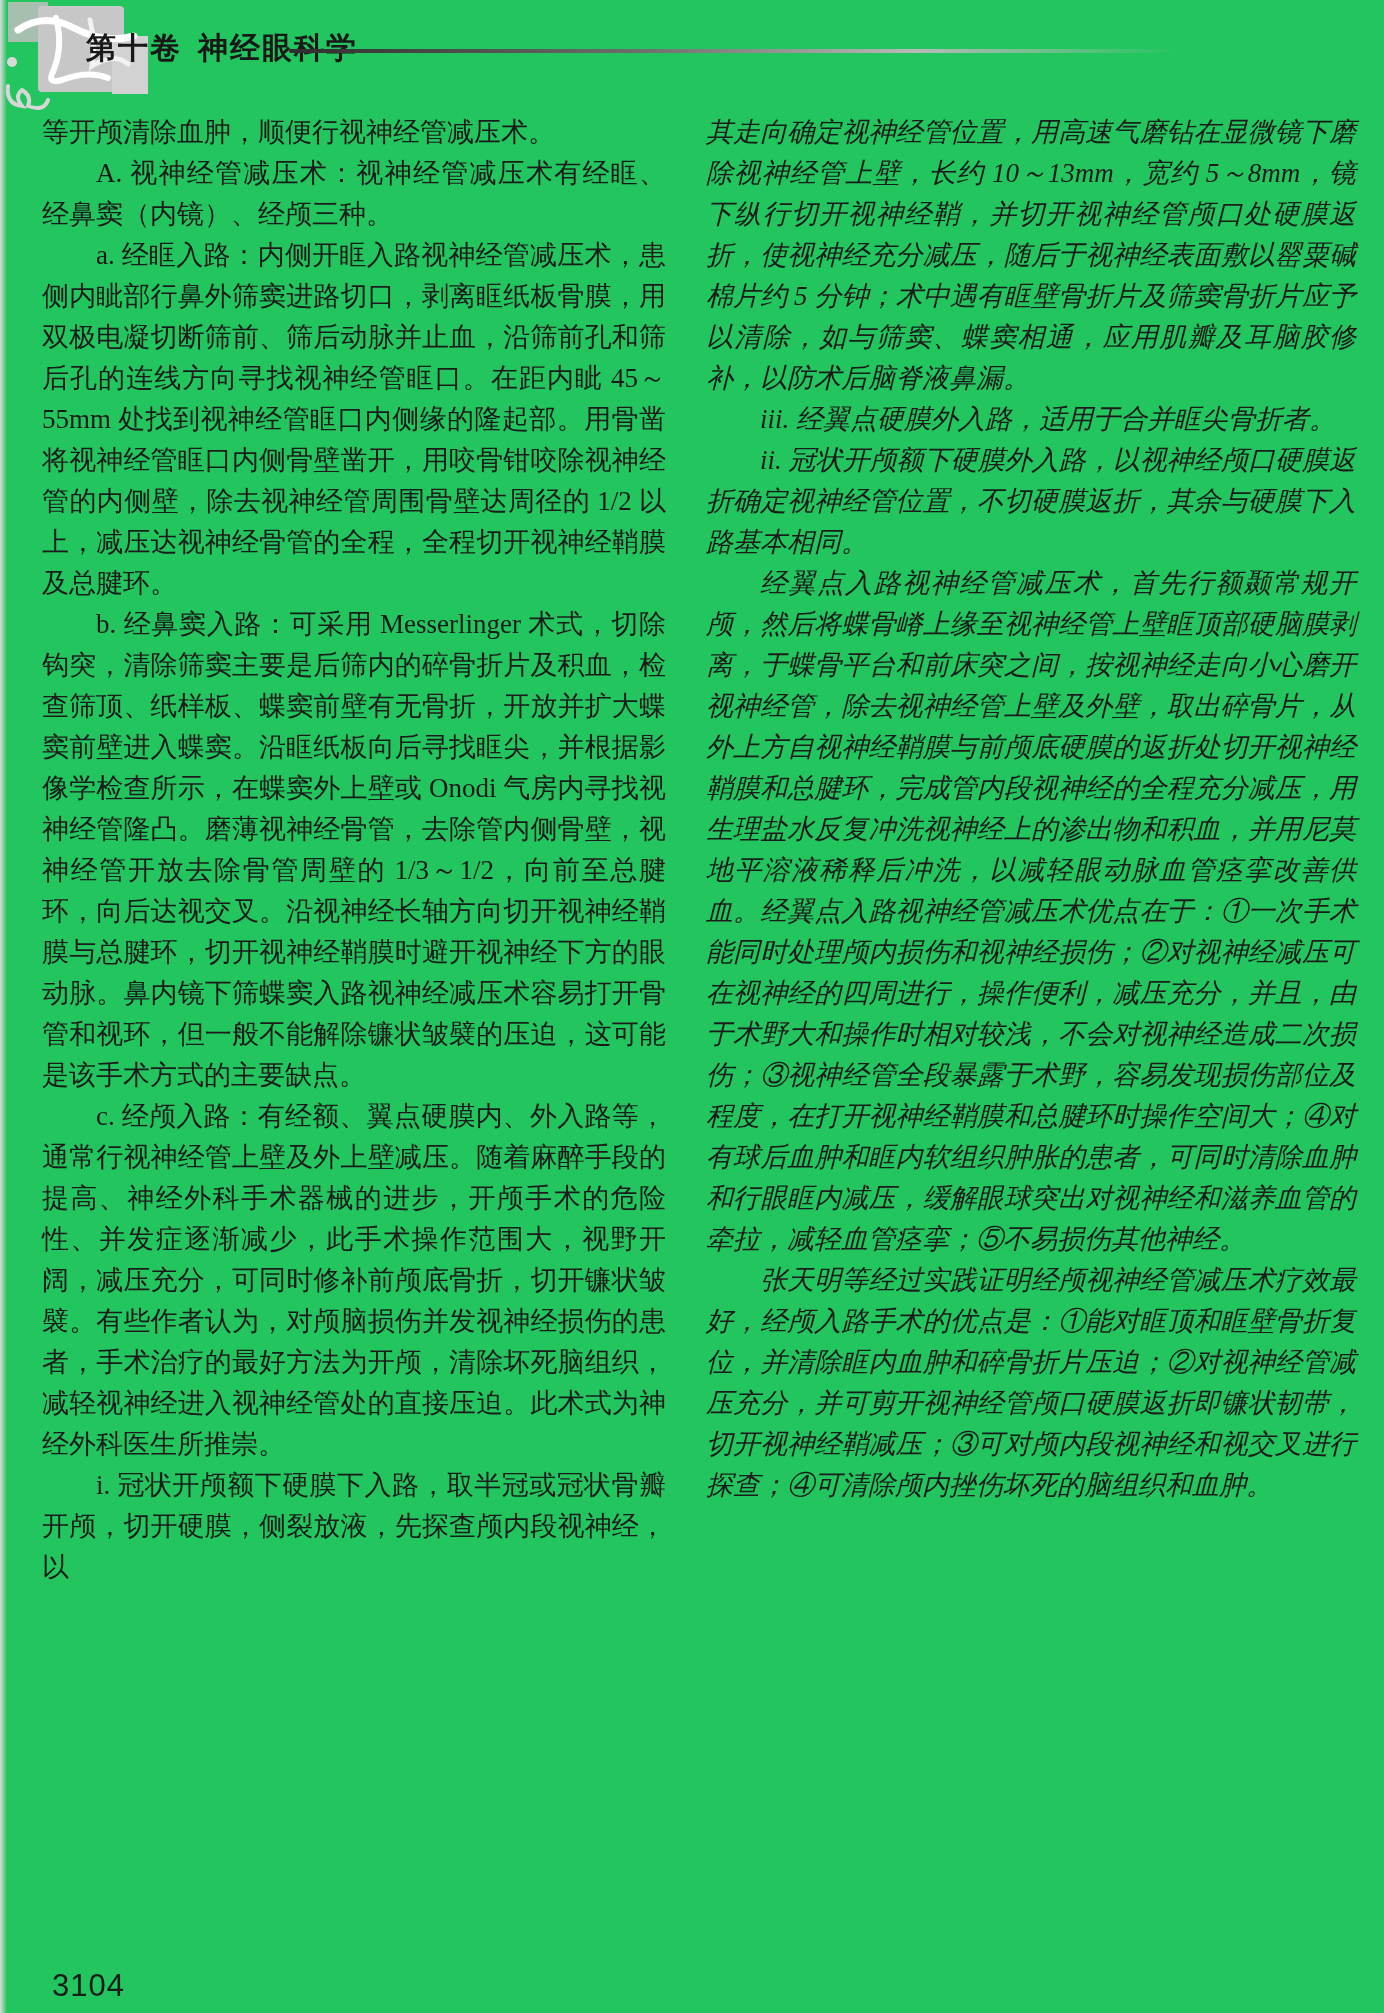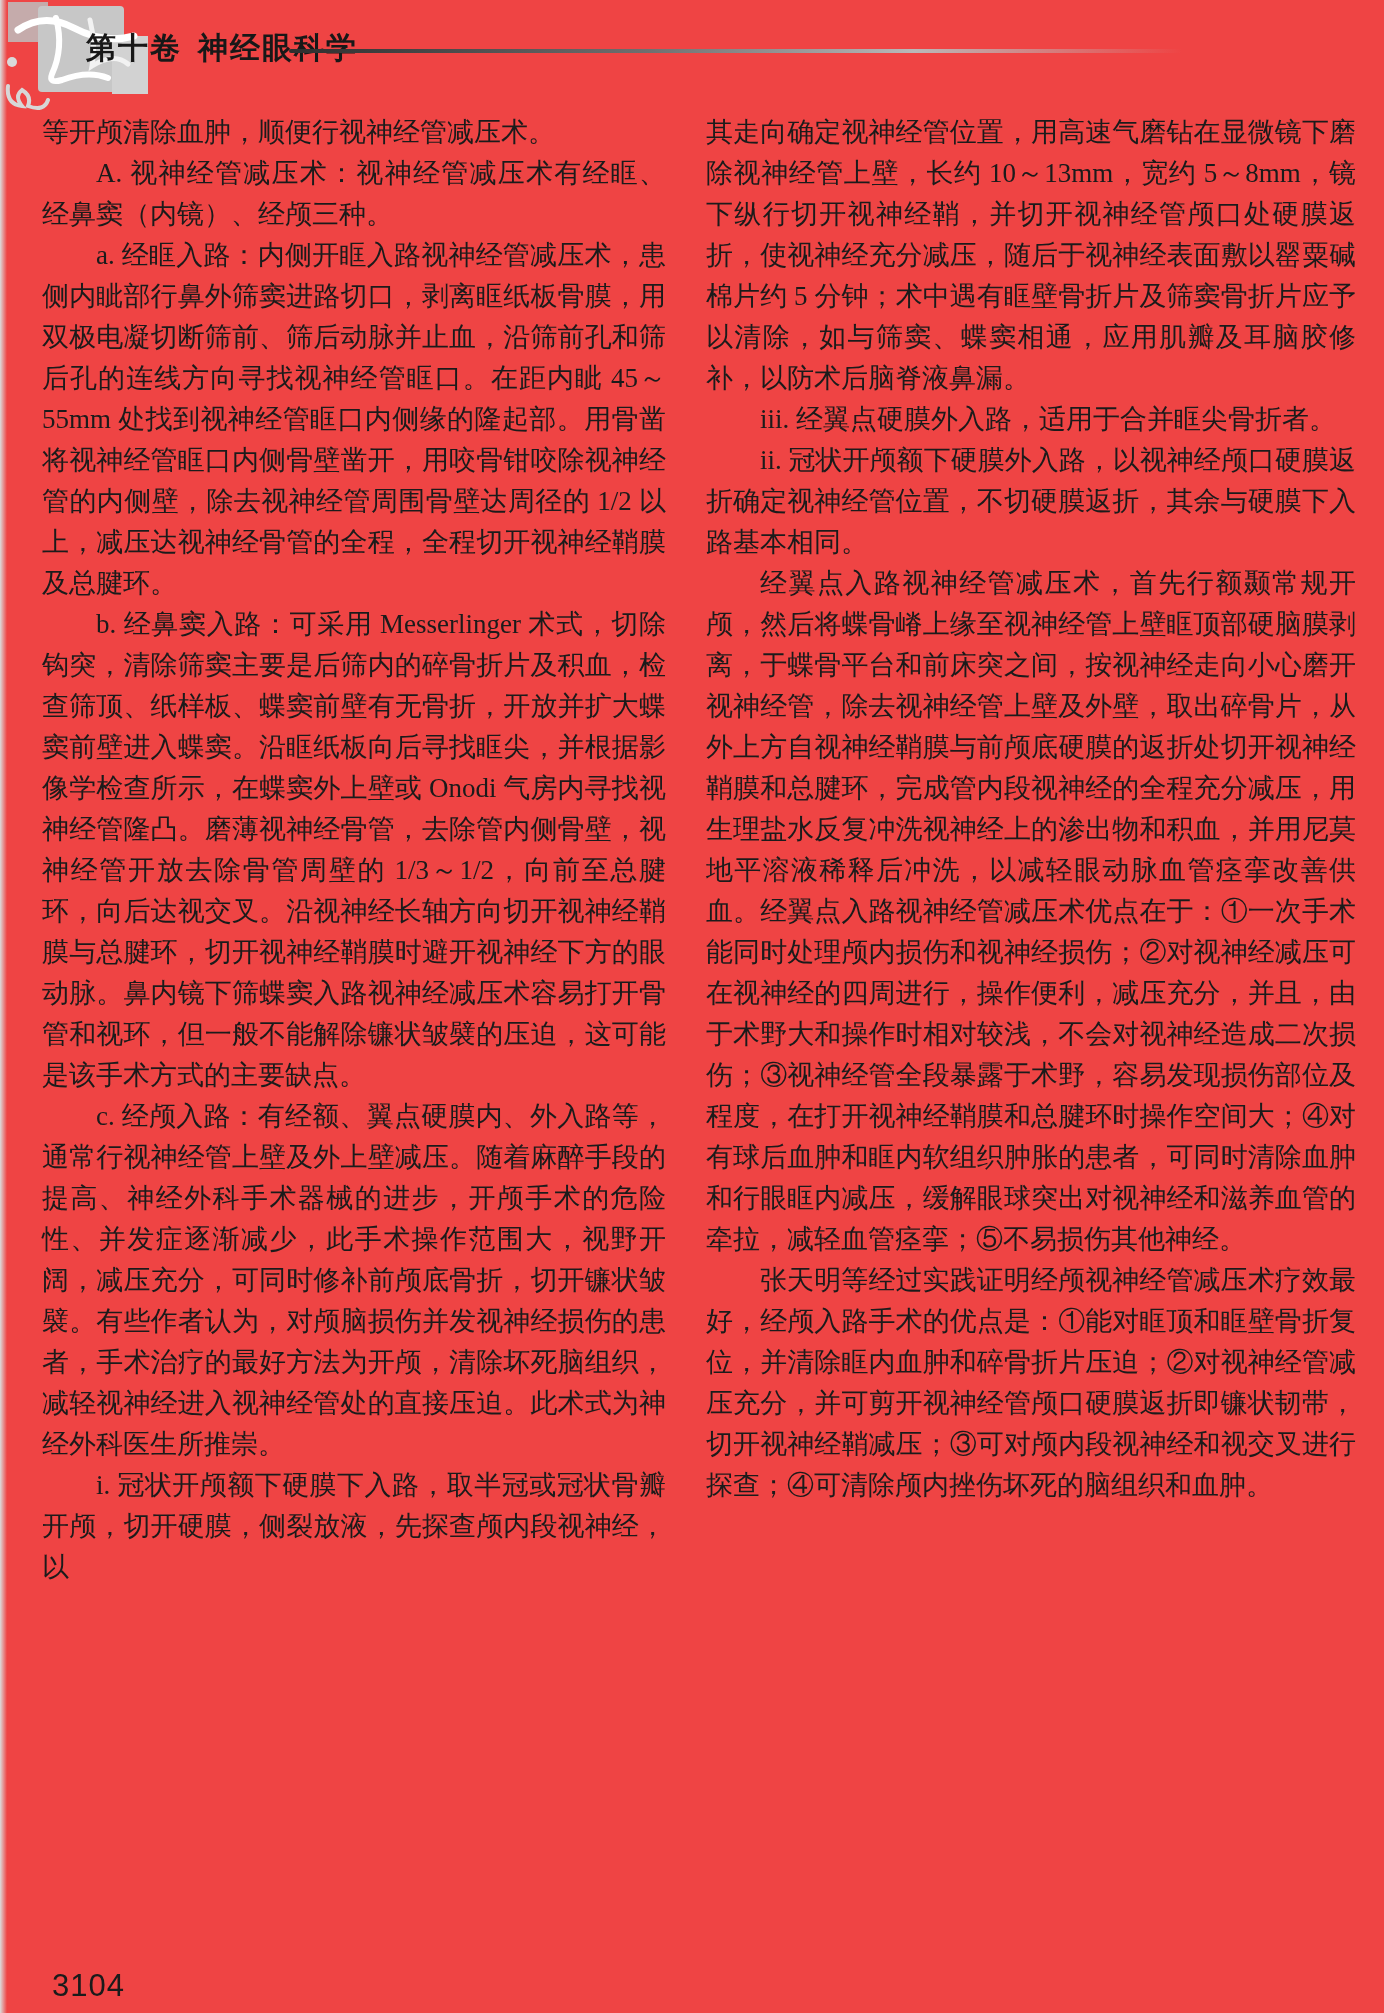--- a/index.html
+++ b/index.html
@@ -1,20 +1,20 @@
 <!DOCTYPE html>
 <html><head>
 <meta charset="utf-8">
 <style>
   html, body { margin: 0; padding: 0; background: #ffffff; }
   .page {
     position: relative;
     width: 1384px;
     height: 2013px;
-    background: #ef4444;
+    background: #22c55e;
     overflow: hidden;
     font-family: "Liberation Serif", "DejaVu Serif", serif;
     color: #1c1c1c;
   }
   .page-edge {
     position: absolute;
     left: 0; top: 0; bottom: 0;
     width: 7px;
     background: linear-gradient(to right, #dcdcdc, rgba(255,255,255,0));
   }
@@ -46,21 +46,21 @@
   .col {
     position: absolute;
     top: 112px;
     font-size: 27px;
     line-height: 41px;
     text-align: justify;
     text-justify: inter-ideograph;
     color: #1b1b1b;
   }
   .col-left  { left: 42px;  width: 624px; }
-  .col-right { left: 706px; width: 650px; }
+  .col-right { left: 706px; width: 650px; font-style: italic; }
   .col p { margin: 0; padding: 0; }
   .col p.indent { text-indent: 2em; }
   
   .page-number {
     position: absolute;
     left: 52px; top: 1942px;
     font-family: "Liberation Sans", "DejaVu Sans", sans-serif;
     font-size: 31px;
     color: #1b1b1b;
     letter-spacing: 1px;

